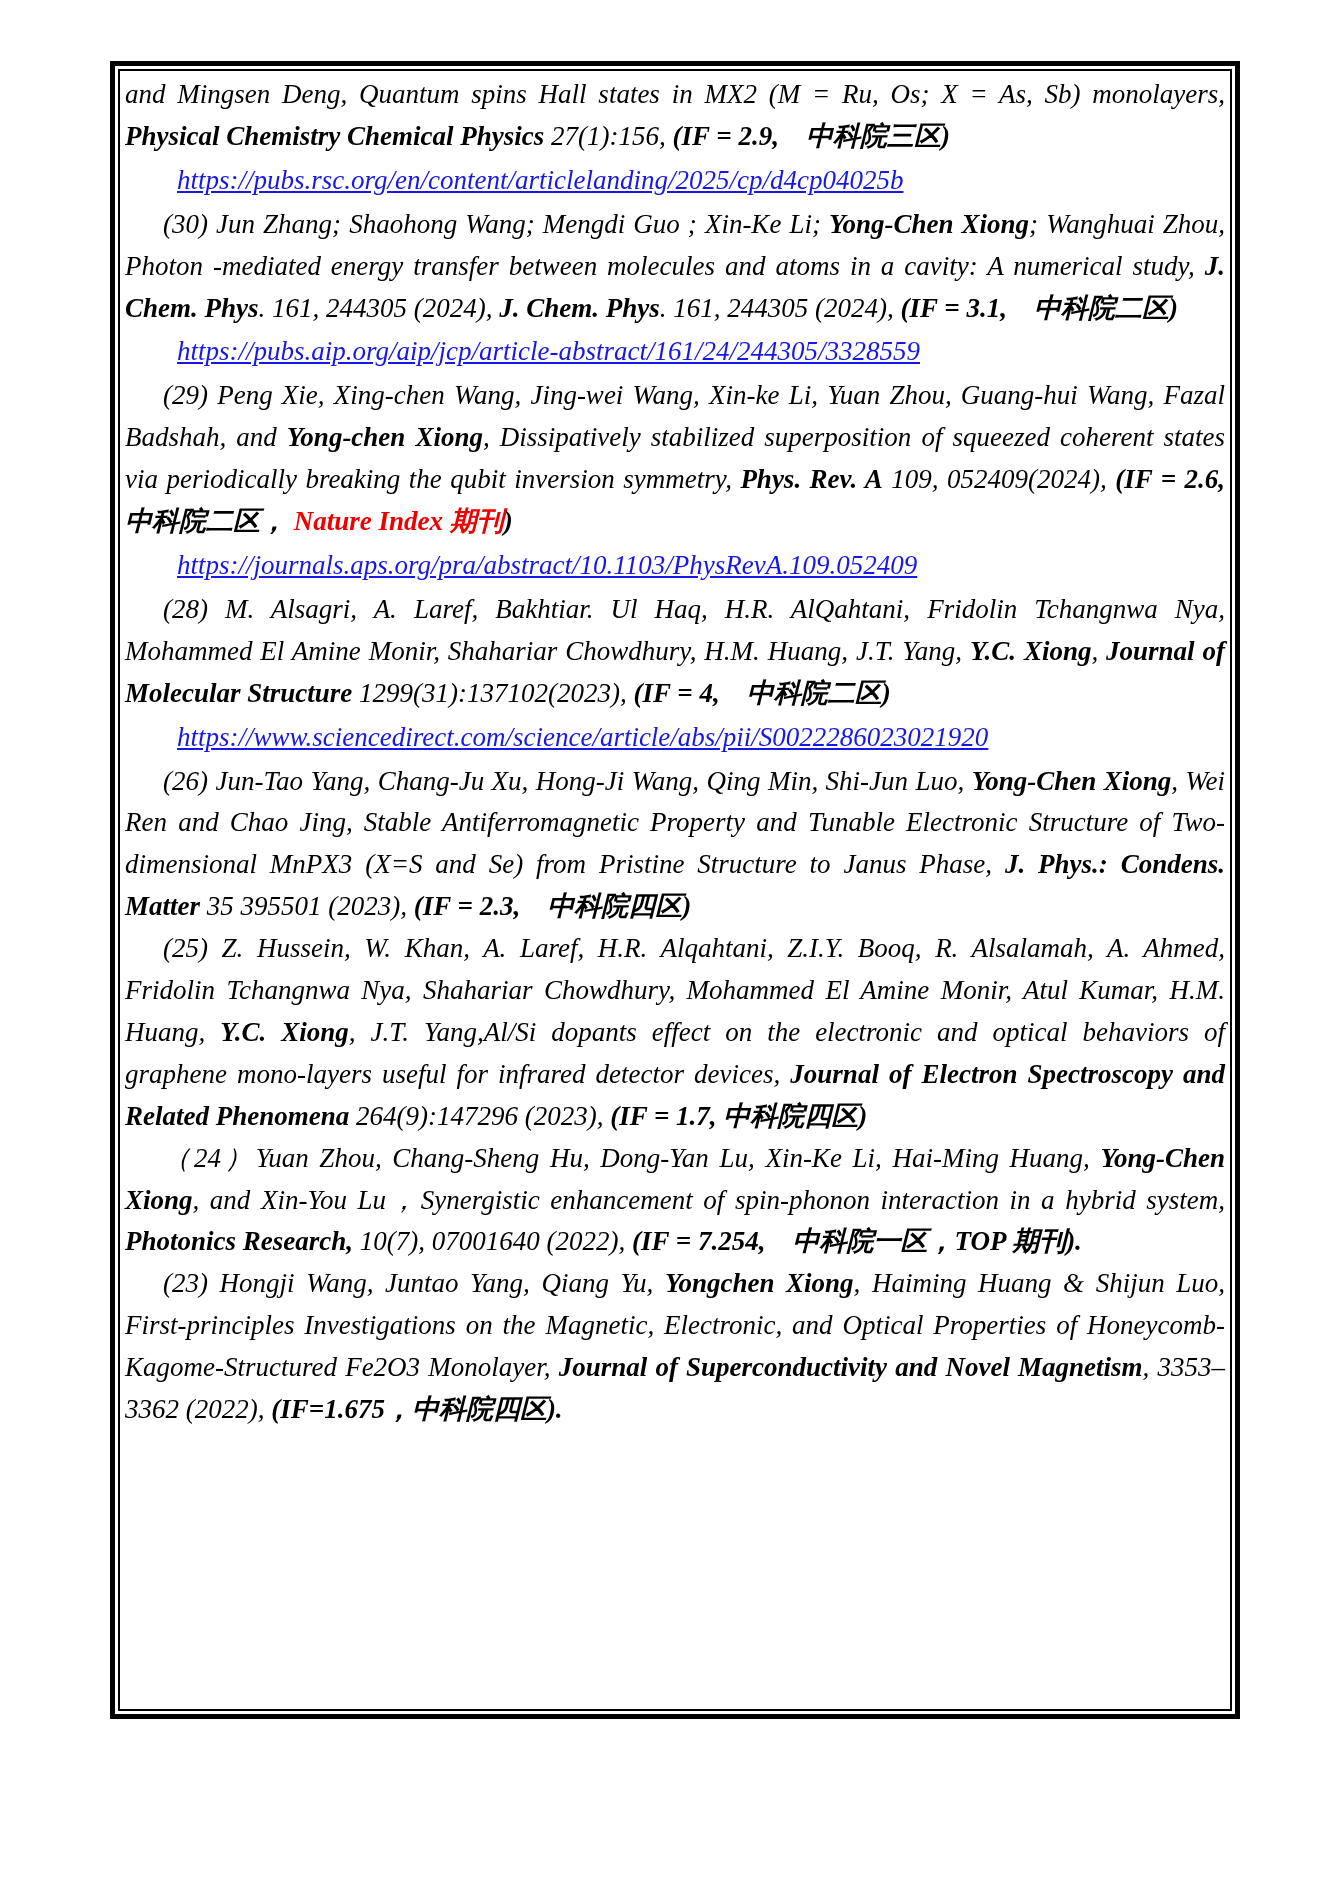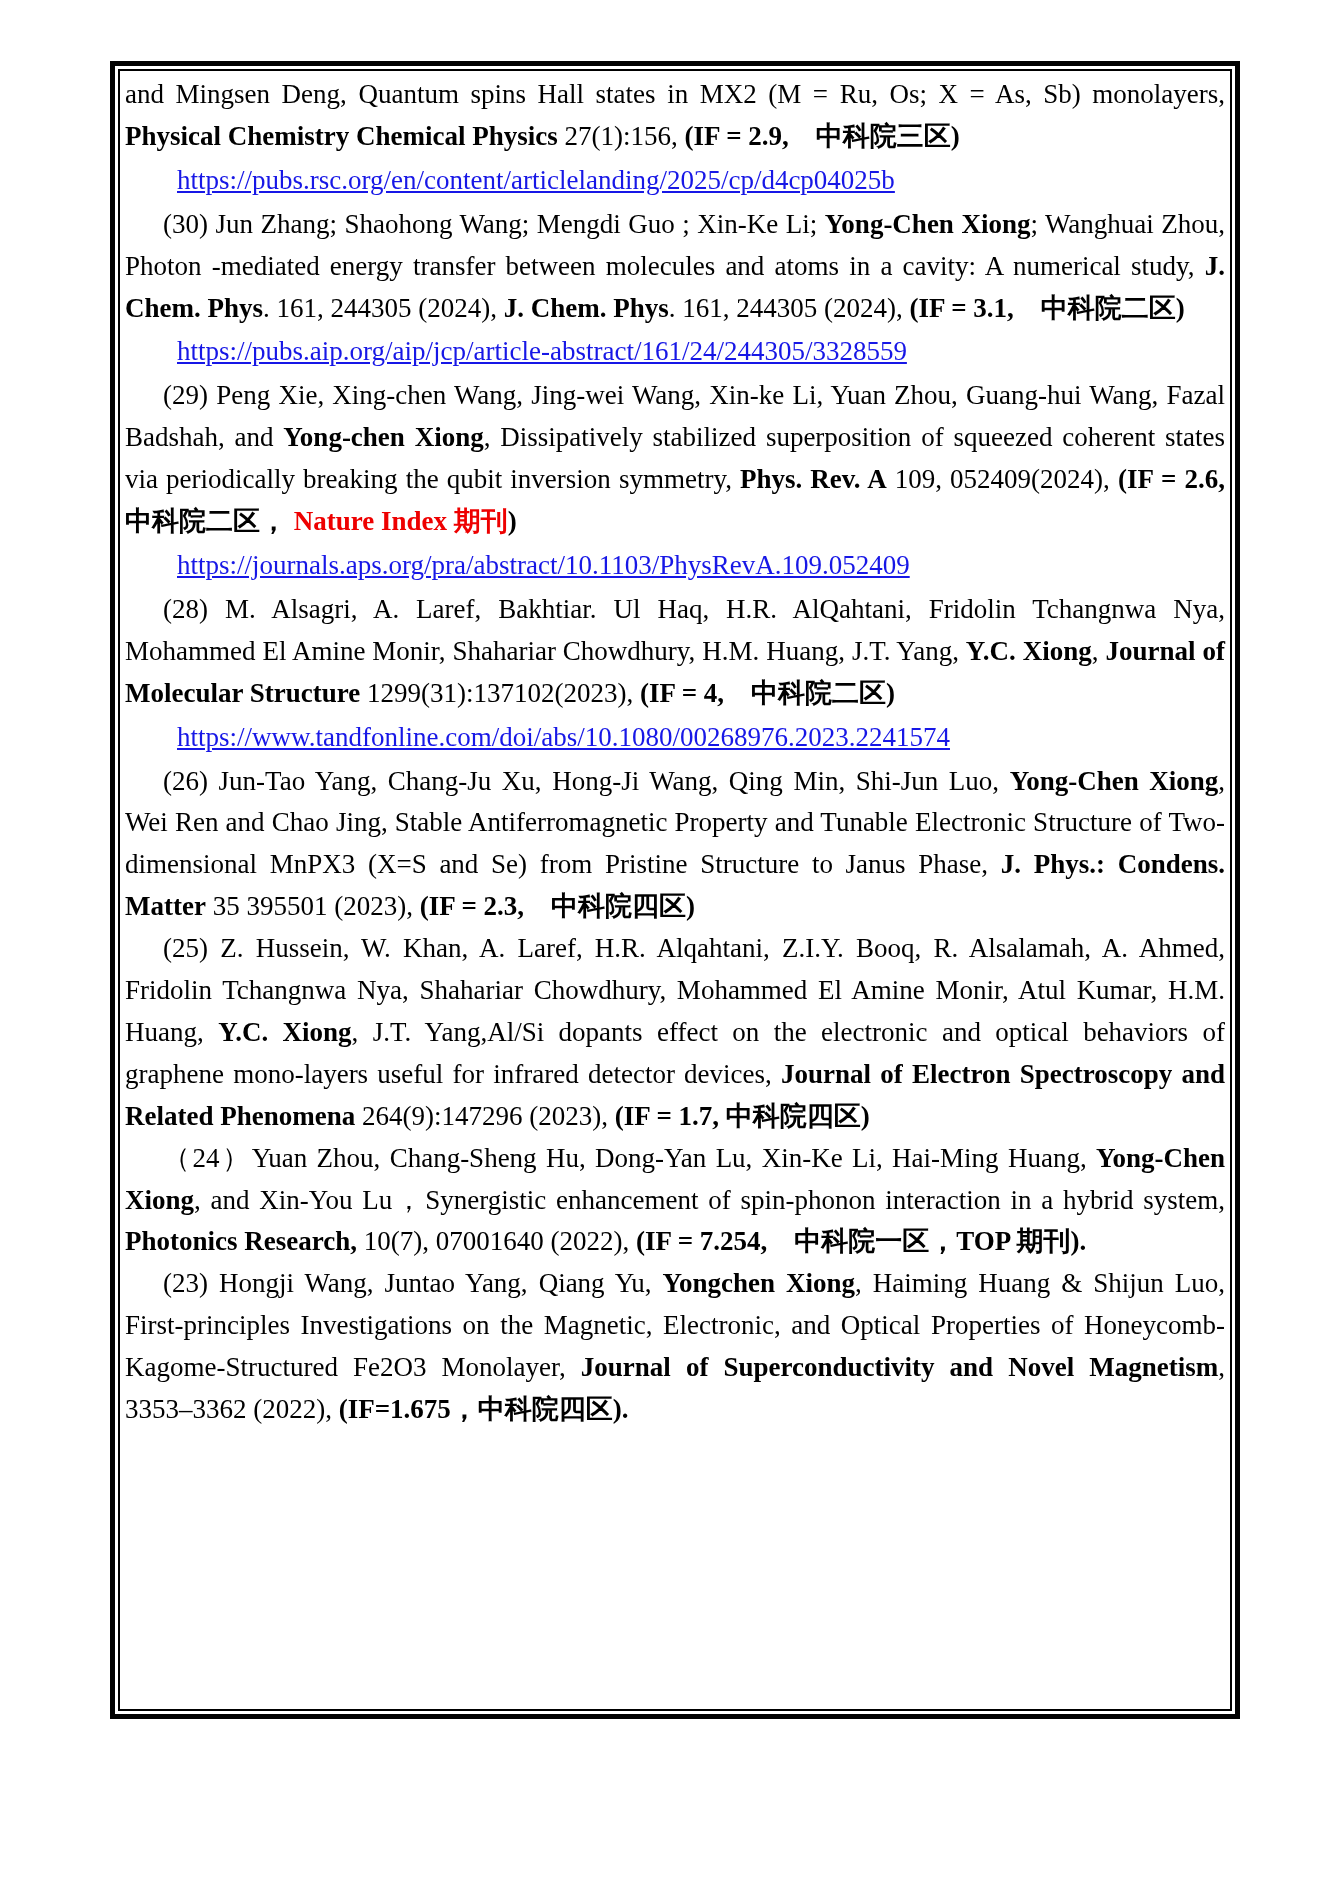--- a/index.html
+++ b/index.html
@@ -24,20 +24,21 @@
     padding: 3px;
     background: #ffffff;
   }
   .frame-inner {
     width: 100%;
     height: 100%;
     box-sizing: border-box;
     border: 2px solid var(--border-color, #000);
     padding: 3px 5px 0 5px;
     overflow: hidden;
+    font-style: italic;
   }
   .content {
     font-size: 27px;
     line-height: 41.9px;
     color: var(--text-color, #000);
     text-align: justify;
   }
   p.entry {
     margin: 0;
     text-indent: 38px;
@@ -68,21 +69,21 @@
   <div class="frame-inner">
     <div class="content">
 
     <p class="entry cont"><span class="n">and Mingsen Deng, Quantum spins Hall states in MX2 (M = Ru, Os; X = As, Sb) monolayers, </span><span class="b">Physical Chemistry Chemical Physics</span><span class="n"> 27(1):156, </span><span class="b">(IF = 2.9,　中科院三区)</span></p>
         <p class="linkline"><a class="pub-link" href="#">https://pubs.rsc.org/en/content/articlelanding/2025/cp/d4cp04025b</a></p>
         <p class="entry"><span class="n">(30) Jun Zhang; Shaohong Wang; Mengdi Guo ; Xin-Ke Li; </span><span class="b">Yong-Chen Xiong</span><span class="n">; Wanghuai Zhou, Photon -mediated energy transfer between molecules and atoms in a cavity: A numerical study, </span><span class="b">J. Chem. Phys</span><span class="n">. 161, 244305 (2024), </span><span class="b">J. Chem. Phys</span><span class="n">. 161, 244305 (2024), </span><span class="b">(IF = 3.1,　中科院二区)</span></p>
         <p class="linkline"><a class="pub-link" href="#">https://pubs.aip.org/aip/jcp/article-abstract/161/24/244305/3328559</a></p>
         <p class="entry"><span class="n">(29) Peng Xie, Xing-chen Wang, Jing-wei Wang, Xin-ke Li, Yuan Zhou, Guang-hui Wang, Fazal Badshah, and </span><span class="b">Yong-chen Xiong</span><span class="n">, Dissipatively stabilized superposition of squeezed coherent states via periodically breaking the qubit inversion symmetry, </span><span class="b">Phys. Rev. A</span><span class="n"> 109, 052409(2024), </span><span class="b">(IF = 2.6,　中科院二区， </span><span class="r">Nature Index 期刊</span><span class="b">)</span></p>
         <p class="linkline"><a class="pub-link" href="#">https://journals.aps.org/pra/abstract/10.1103/PhysRevA.109.052409</a></p>
         <p class="entry"><span class="n">(28) M. Alsagri, A. Laref, Bakhtiar. Ul Haq, H.R. AlQahtani, Fridolin Tchangnwa Nya, Mohammed El Amine Monir, Shahariar Chowdhury, H.M. Huang, J.T. Yang, </span><span class="b">Y.C. Xiong</span><span class="n">, </span><span class="b">Journal of Molecular Structure</span><span class="n"> 1299(31):137102(2023), </span><span class="b">(IF = 4,　中科院二区)</span></p>
-        <p class="linkline"><a class="pub-link" href="#">https://www.tandfonline.com/doi/abs/10.1080/00268976.2023.2241574</a></p>
+        <p class="linkline"><a class="pub-link" href="#">https://www.sciencedirect.com/science/article/abs/pii/S0022286023021920</a></p>
         <p class="entry"><span class="n">(26) Jun-Tao Yang, Chang-Ju Xu, Hong-Ji Wang, Qing Min, Shi-Jun Luo, </span><span class="b">Yong-Chen Xiong</span><span class="n">, Wei Ren and Chao Jing, Stable Antiferromagnetic Property and Tunable Electronic Structure of Two-dimensional MnPX3 (X=S and Se) from Pristine Structure to Janus Phase, </span><span class="b">J. Phys.: Condens. Matter</span><span class="n"> 35 395501 (2023), </span><span class="b">(IF = 2.3,　中科院四区)</span></p>
         <p class="entry"><span class="n">(25) Z. Hussein, W. Khan, A. Laref, H.R. Alqahtani, Z.I.Y. Booq, R. Alsalamah, A. Ahmed, Fridolin Tchangnwa Nya, Shahariar Chowdhury, Mohammed El Amine Monir, Atul Kumar, H.M. Huang, </span><span class="b">Y.C. Xiong</span><span class="n">, J.T. Yang,Al/Si dopants effect on the electronic and optical behaviors of graphene mono-layers useful for infrared detector devices, </span><span class="b">Journal of Electron Spectroscopy and Related Phenomena</span><span class="n"> 264(9):147296 (2023), </span><span class="b">(IF = 1.7, 中科院四区)</span></p>
         <p class="entry"><span class="n">（24）Yuan Zhou, Chang-Sheng Hu, Dong-Yan Lu, Xin-Ke Li, Hai-Ming Huang, </span><span class="b">Yong-Chen Xiong</span><span class="n">, and Xin-You Lu，Synergistic enhancement of spin-phonon interaction in a hybrid system, </span><span class="b">Photonics Research,</span><span class="n"> 10(7), 07001640 (2022), </span><span class="b">(IF = 7.254,　中科院一区，TOP 期刊).</span></p>
         <p class="entry"><span class="n">(23) Hongji Wang, Juntao Yang, Qiang Yu, </span><span class="b">Yongchen Xiong</span><span class="n">, Haiming Huang &amp; Shijun Luo, First-principles Investigations on the Magnetic, Electronic, and Optical Properties of Honeycomb-Kagome-Structured Fe2O3 Monolayer, </span><span class="b">Journal of Superconductivity and Novel Magnetism</span><span class="n">, 3353–3362 (2022), </span><span class="b">(IF=1.675，中科院四区).</span></p>
         <p class="entry"></p>
       </div>
   </div>
 </div>
 
 </body></html>

